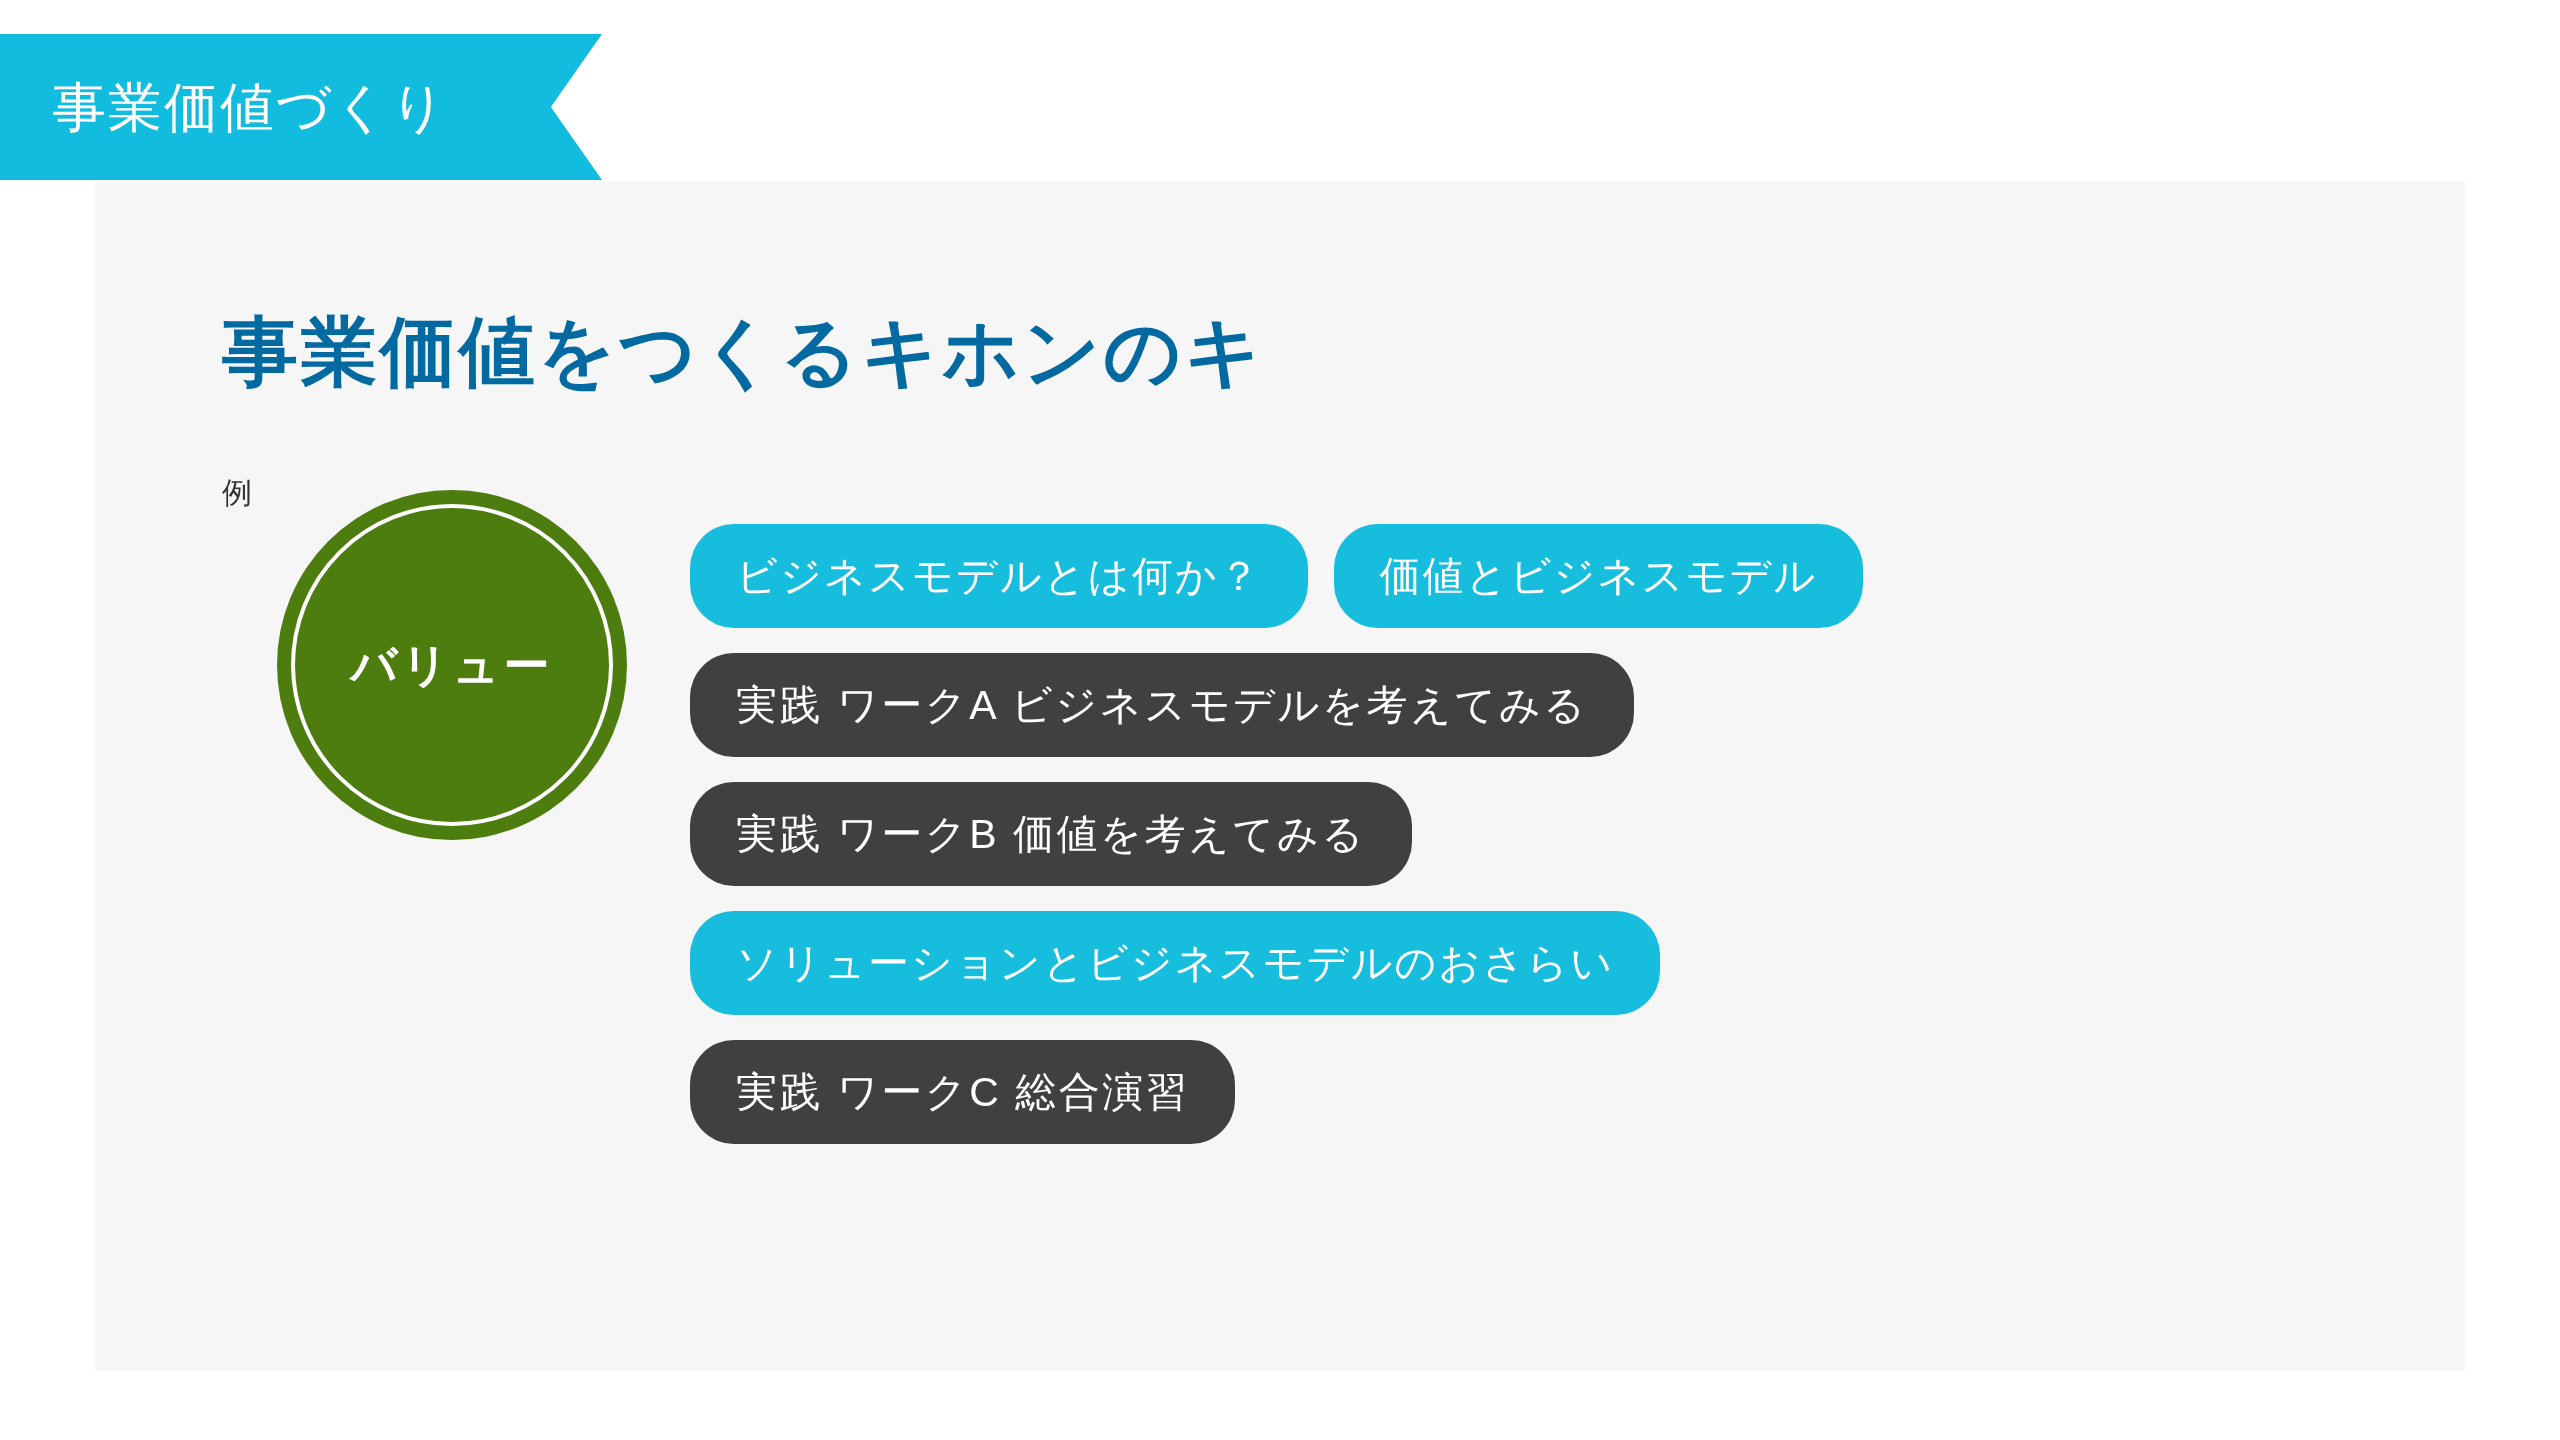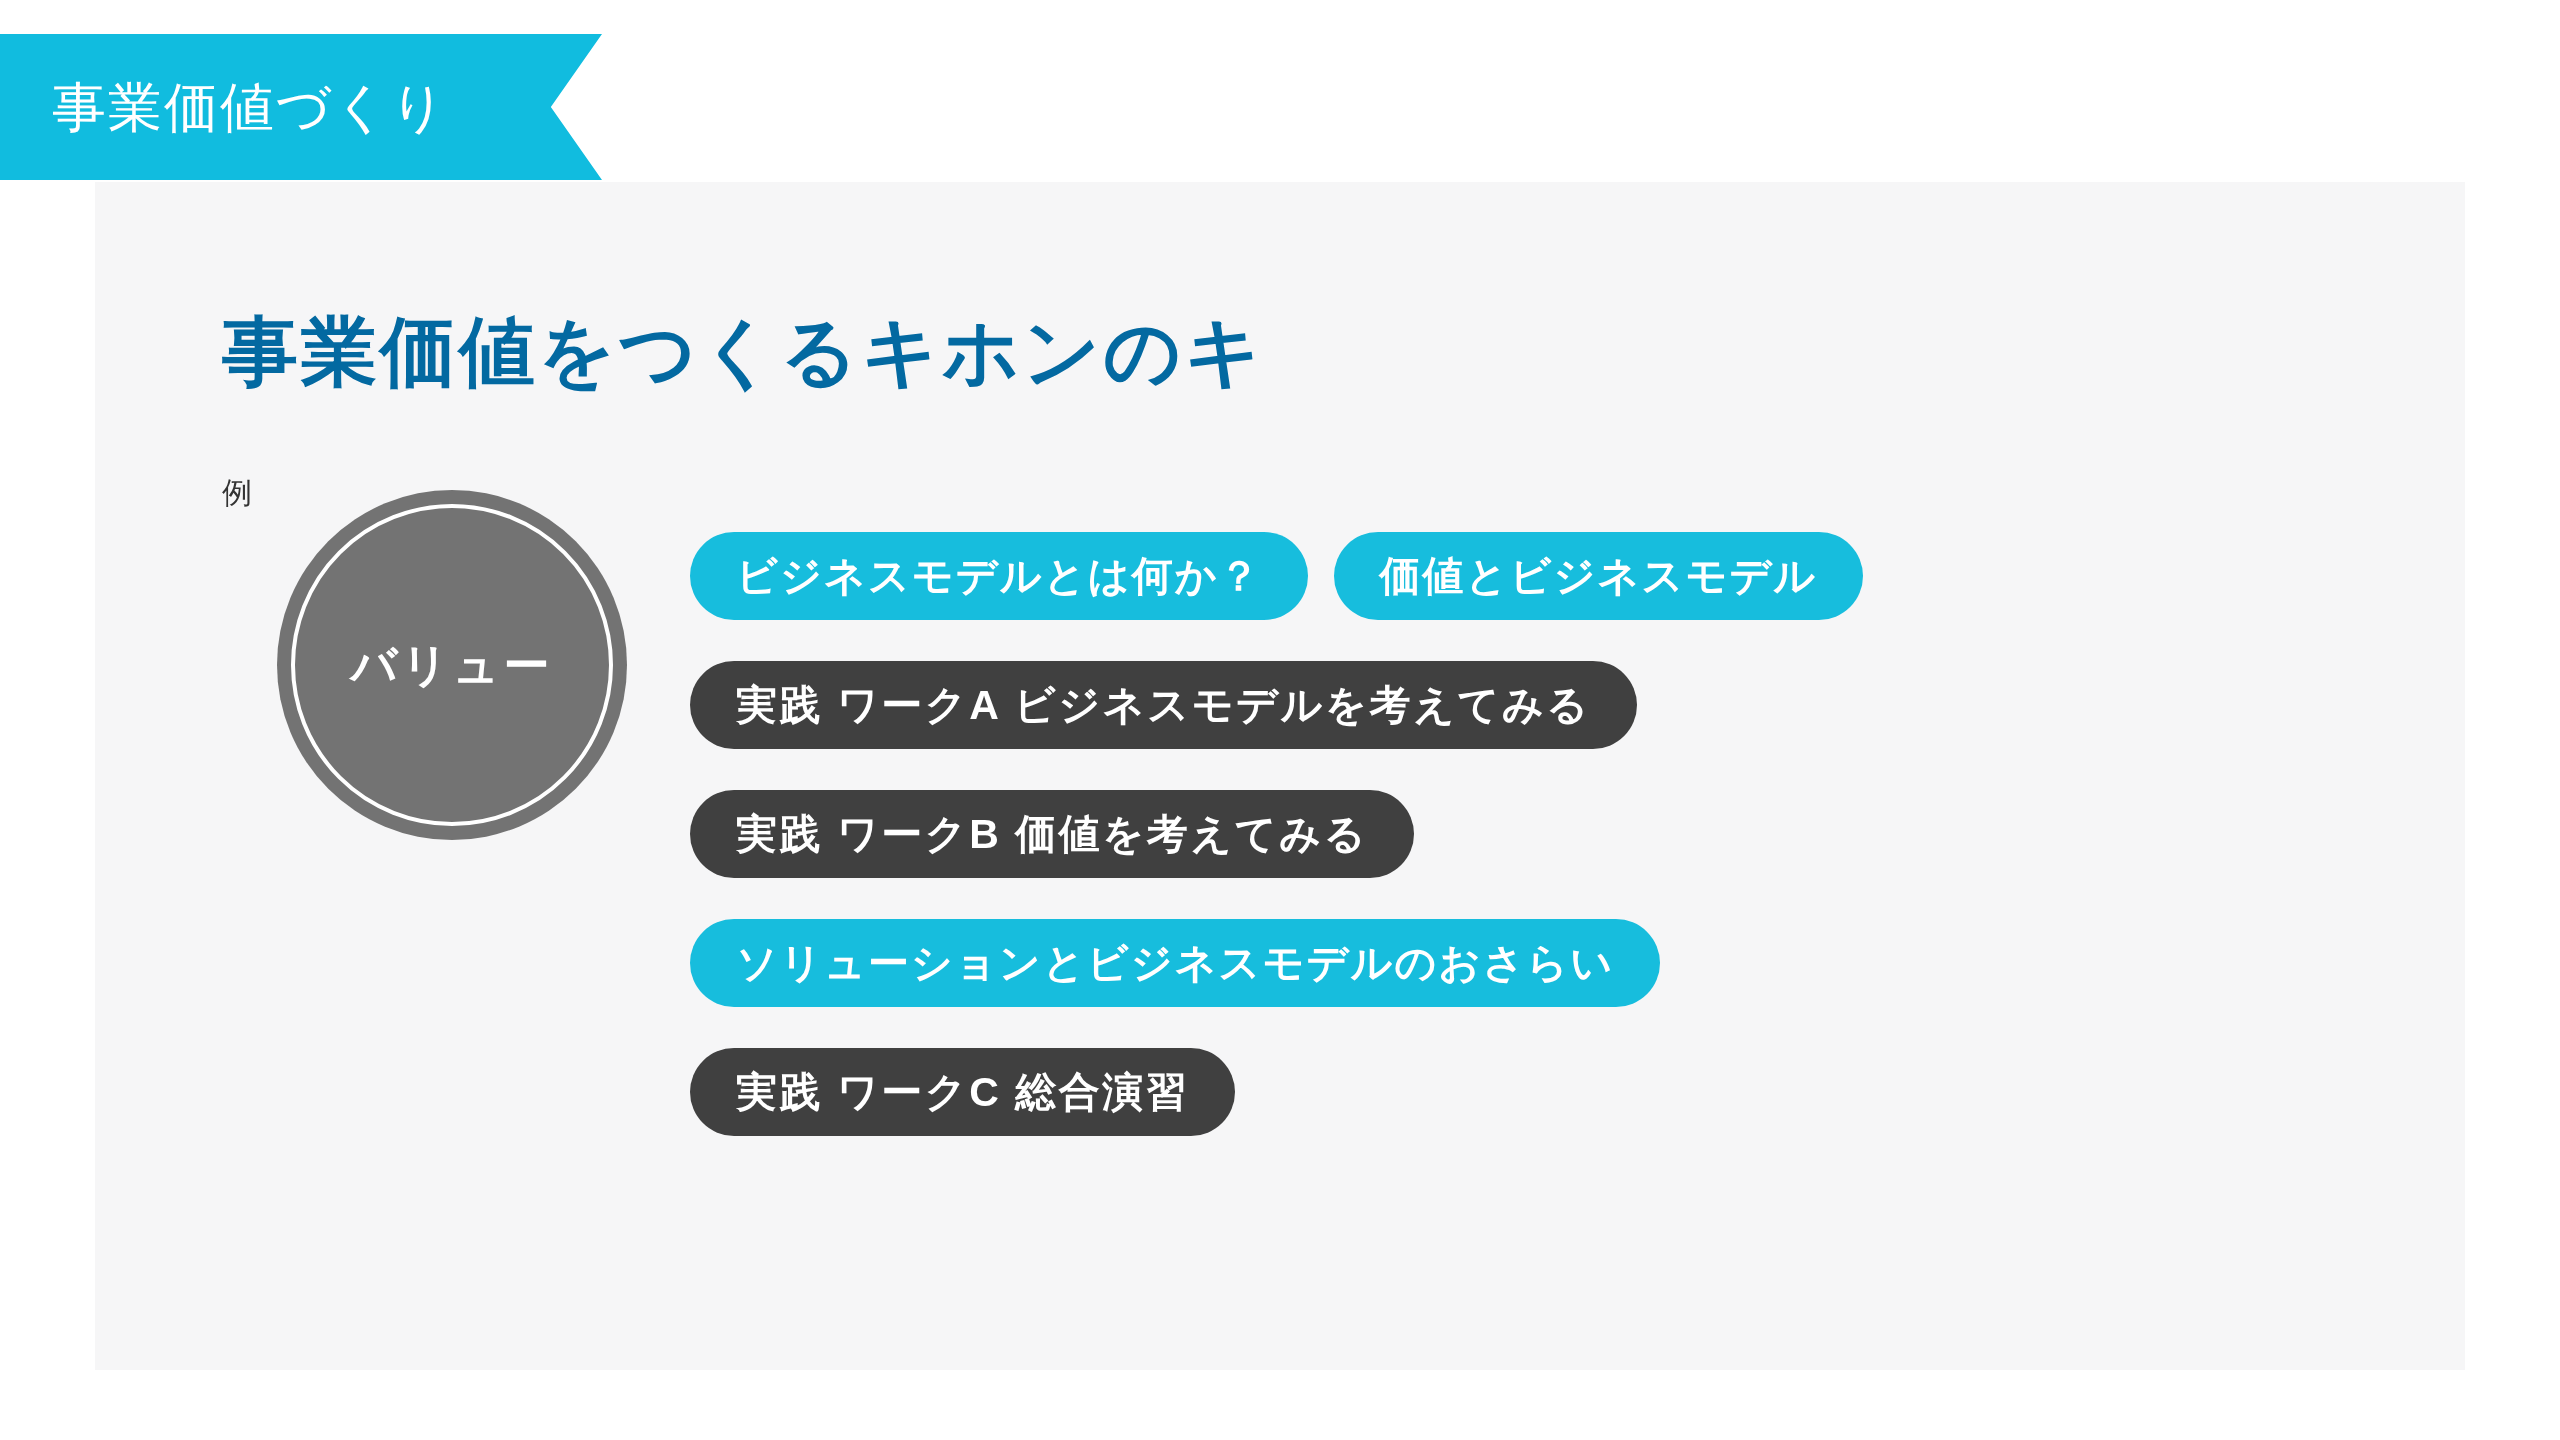--- a/index.html
+++ b/index.html
@@ -90,21 +90,21 @@
     color: #333333;
     line-height: 1;
   }
   .circle {
     position: absolute;
     left: 277px;
     top: 490px;
     width: 350px;
     height: 350px;
     border-radius: 50%;
-    background: #737373;
+    background: #4d7c0f;
     display: flex;
     align-items: center;
     justify-content: center;
     box-sizing: border-box;
   }
   .circle::after {
     content: "";
     position: absolute;
     left: 14px;
     top: 14px;
@@ -134,27 +134,27 @@
   }
   .row {
     display: flex;
     align-items: center;
     height: 108px;
     margin-bottom: 21px;
   }
   .pill {
     display: inline-flex;
     align-items: center;
-    height: 88px;
+    height: 104px;
     border-radius: 44px;
     padding: 16px 46px;
     box-sizing: border-box;
     color: #ffffff;
     font-size: 41px;
-    font-weight: 700;
+    font-weight: 400;
     letter-spacing: 2px;
     line-height: 1;
     white-space: nowrap;
     margin-right: 26px;
   }
   .pill.bright { background: #17bddd; }
   .pill.deep   { background: #404040; }
   .pill.latin  { letter-spacing: 2.5px; }
 </style>
 </head>

